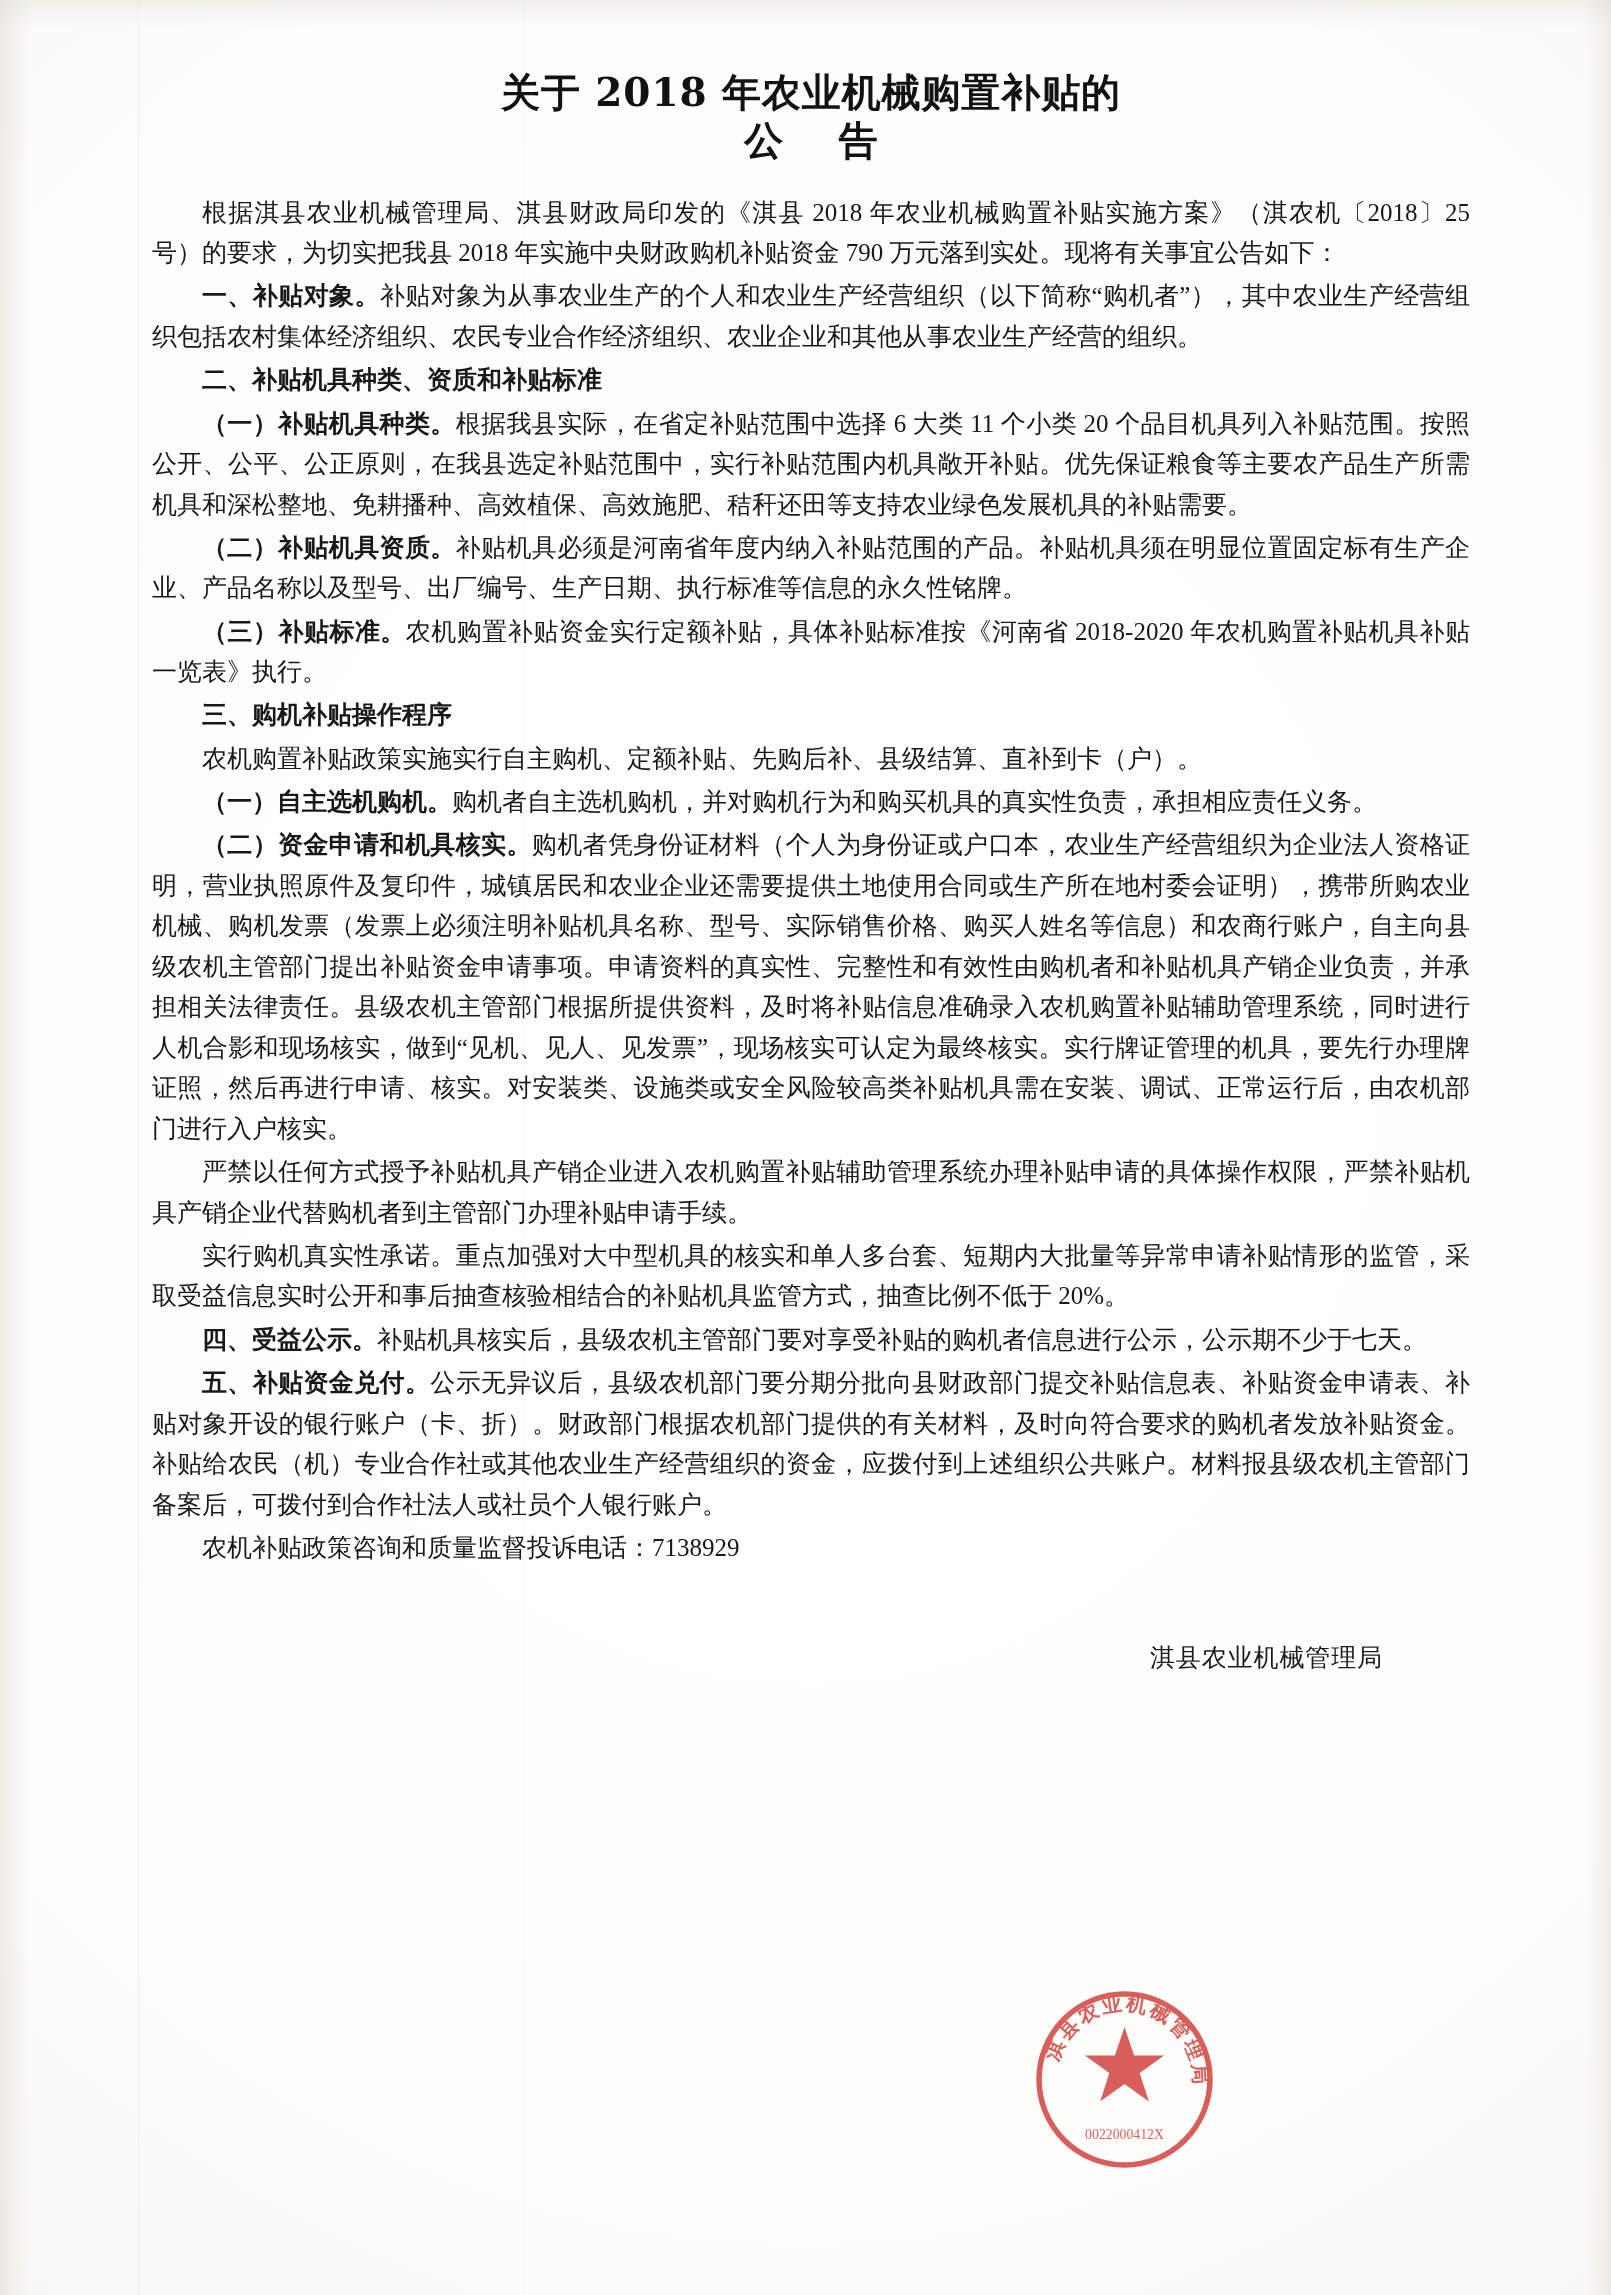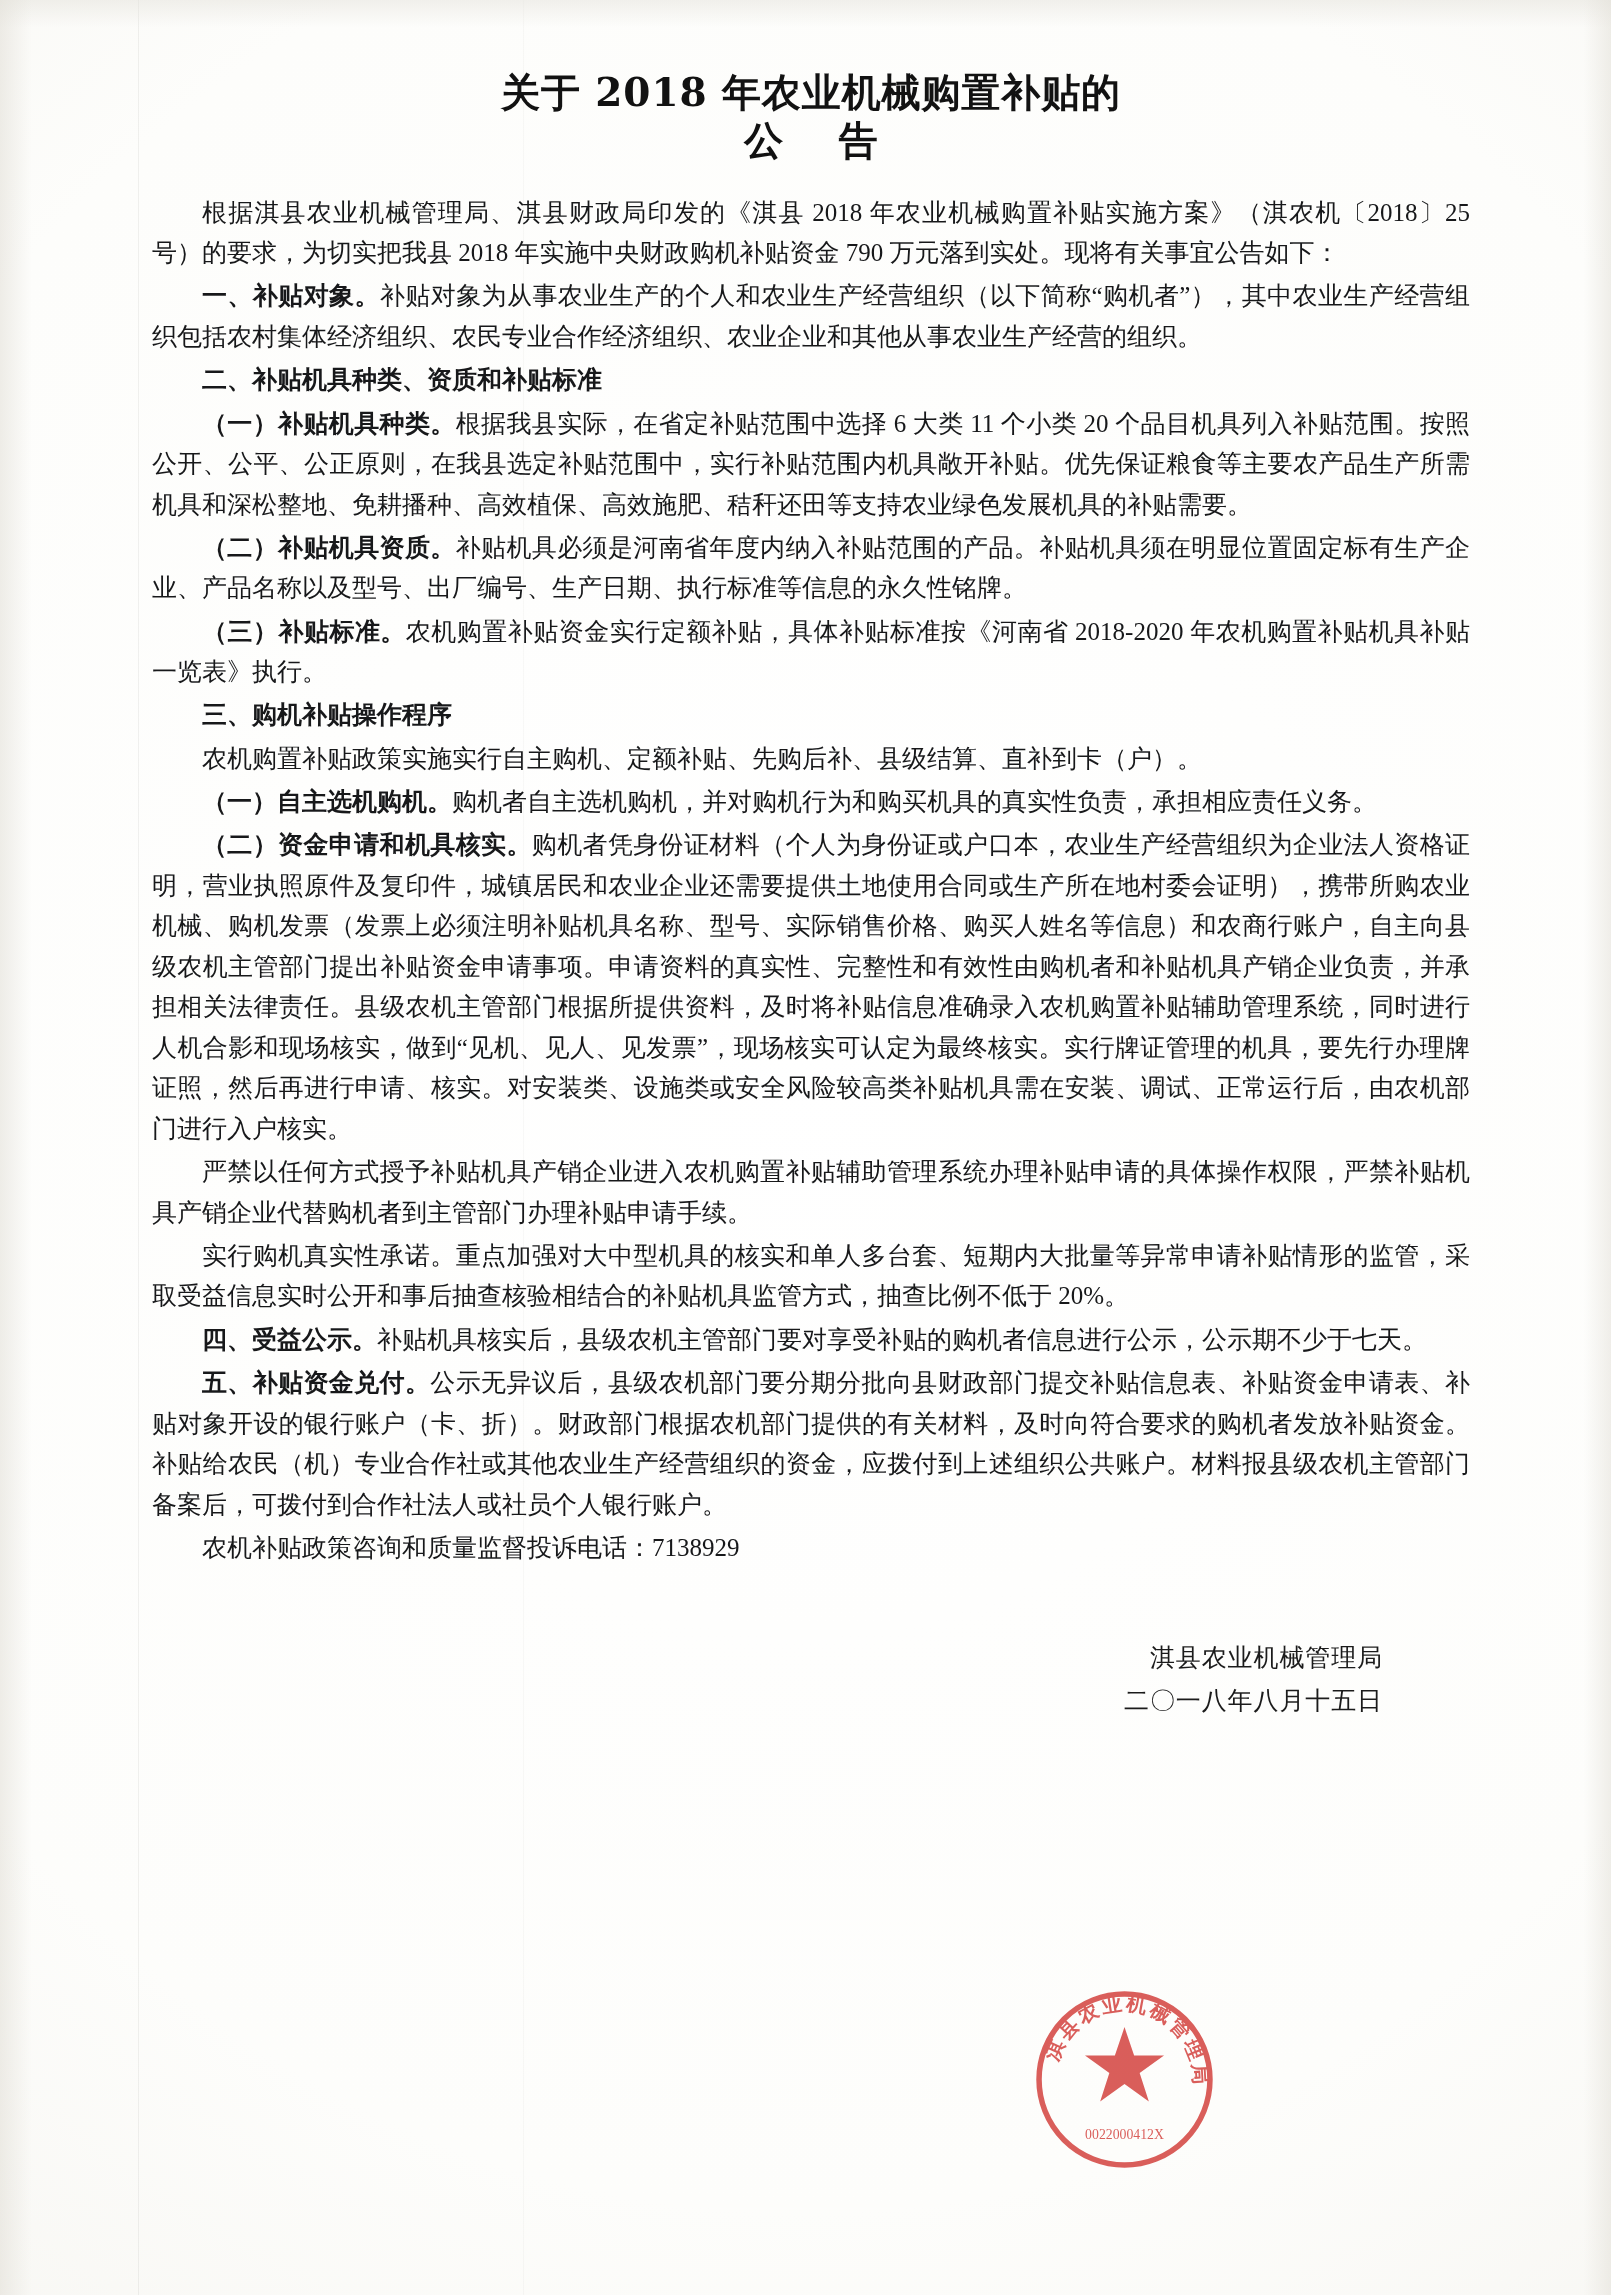--- a/index.html
+++ b/index.html
@@ -138,21 +138,20 @@
       <p class="para"><span class="bold">（二）资金申请和机具核实。</span>购机者凭身份证材料（个人为身份证或户口本，农业生产经营组织为企业法人资格证明，营业执照原件及复印件，城镇居民和农业企业还需要提供土地使用合同或生产所在地村委会证明），携带所购农业机械、购机发票（发票上必须注明补贴机具名称、型号、实际销售价格、购买人姓名等信息）和农商行账户，自主向县级农机主管部门提出补贴资金申请事项。申请资料的真实性、完整性和有效性由购机者和补贴机具产销企业负责，并承担相关法律责任。县级农机主管部门根据所提供资料，及时将补贴信息准确录入农机购置补贴辅助管理系统，同时进行人机合影和现场核实，做到“见机、见人、见发票”，现场核实可认定为最终核实。实行牌证管理的机具，要先行办理牌证照，然后再进行申请、核实。对安装类、设施类或安全风险较高类补贴机具需在安装、调试、正常运行后，由农机部门进行入户核实。</p>
       <p class="para">严禁以任何方式授予补贴机具产销企业进入农机购置补贴辅助管理系统办理补贴申请的具体操作权限，严禁补贴机具产销企业代替购机者到主管部门办理补贴申请手续。</p>
       <p class="para">实行购机真实性承诺。重点加强对大中型机具的核实和单人多台套、短期内大批量等异常申请补贴情形的监管，采取受益信息实时公开和事后抽查核验相结合的补贴机具监管方式，抽查比例不低于 20%。</p>
       <p class="para"><span class="bold">四、受益公示。</span>补贴机具核实后，县级农机主管部门要对享受补贴的购机者信息进行公示，公示期不少于七天。</p>
       <p class="para"><span class="bold">五、补贴资金兑付。</span>公示无异议后，县级农机部门要分期分批向县财政部门提交补贴信息表、补贴资金申请表、补贴对象开设的银行账户（卡、折）。财政部门根据农机部门提供的有关材料，及时向符合要求的购机者发放补贴资金。补贴给农民（机）专业合作社或其他农业生产经营组织的资金，应拨付到上述组织公共账户。材料报县级农机主管部门备案后，可拨付到合作社法人或社员个人银行账户。</p>
       <p class="para tight">农机补贴政策咨询和质量监督投诉电话：7138929</p>
     </div>
 
     <div class="sign-block">
       <div>淇县农业机械管理局</div>
-      <div>二〇一八年八月十五日</div>
     </div>
 
   </div>
 
   <div class="seal">
     <svg width="193" height="193" viewBox="0 0 420 420" xmlns="http://www.w3.org/2000/svg">
       <defs>
         <path id="arcpath" d="M 60,210 A 150,150 0 0 1 360,210" fill="none"></path>
       </defs>
       <circle cx="210" cy="210" r="186" fill="none" stroke="#d0322e" stroke-width="12"></circle>

